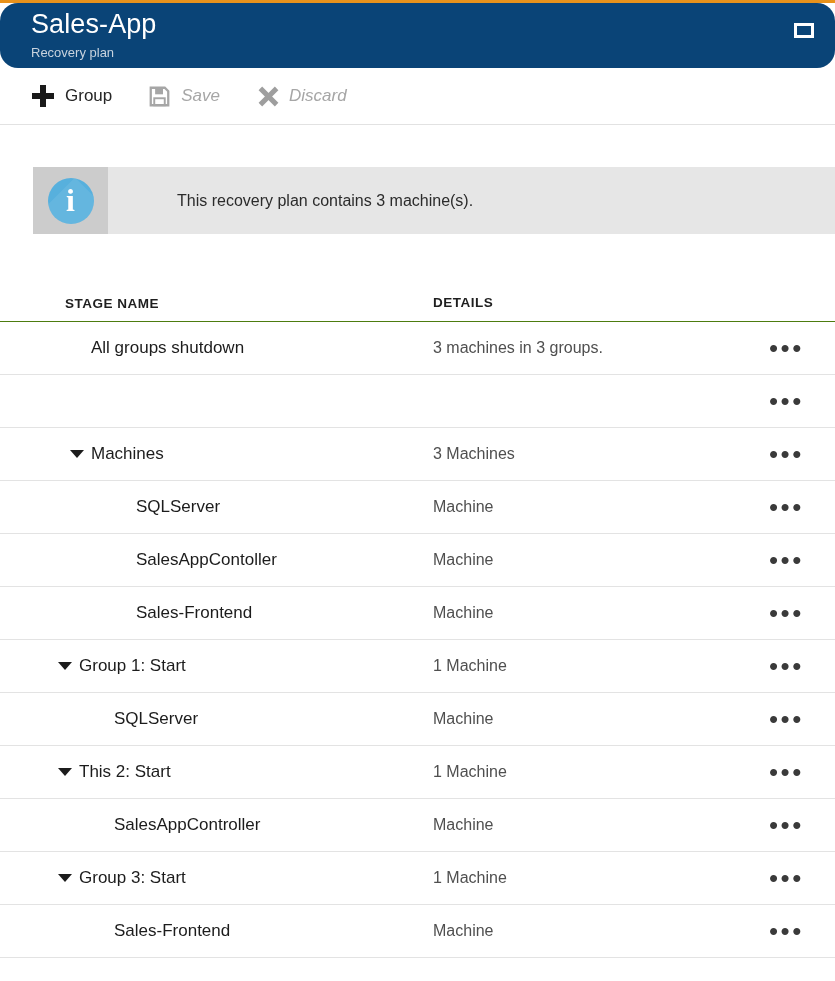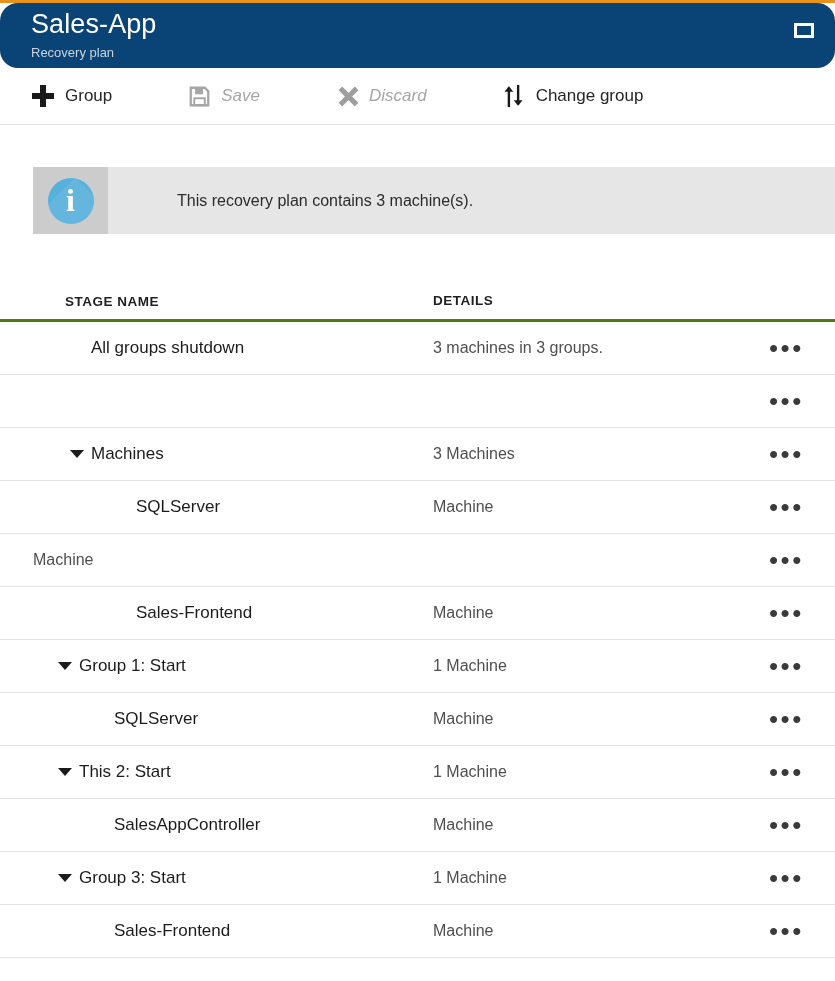--- a/index.html
+++ b/index.html
@@ -70,21 +70,20 @@
 
   
   .toolbar {
     height: 57px;
     border-bottom: 1px solid #e2e2e2;
     display: flex;
     align-items: center;
     padding-left: 30px;
     box-sizing: border-box;
     background: #fff;
-    gap: 40px;
   }
   .tb-item {
     display: flex;
     align-items: center;
     margin-right: 34px;
     cursor: pointer;
     user-select: none;
   }
   .tb-item.disabled { cursor: default; font-style: italic; }
   .tb-icon {
@@ -185,21 +184,21 @@
   .row {
     display: flex;
     align-items: center;
     padding-left: 33px;
     padding-right: 0;
     box-sizing: border-box;
     min-height: 53px;
   }
   .row.header {
     min-height: 44px;
-    border-bottom: 3px solid #4d7c0f;
+    border-bottom: 1px solid #4d7c0f;
     align-items: flex-end;
     padding-bottom: 10px;
   }
   .row.data {
     border-bottom: 1px solid #e3e3e3;
     height: 53px;
     cursor: default;
   }
   .col-stage {
     width: 400px;
@@ -295,31 +294,20 @@
     <span class="tb-label">Save</span>
   </div>
 
   <div class="tb-item disabled">
     <span class="tb-icon">
       <span class="icon-x"></span>
     </span>
     <span class="tb-label">Discard</span>
   </div>
 
-  <div class="tb-item">
-    <span class="tb-icon">
-      <svg width="23" height="24" viewBox="0 0 24 26" aria-hidden="true">
-        <path d="M7 25 V4" stroke="#1a1a1a" stroke-width="2.6" fill="none"></path>
-        <path d="M2.2 8.5 L7 2.5 L11.8 8.5 Z" fill="#1a1a1a"></path>
-        <path d="M17 1 V22" stroke="#1a1a1a" stroke-width="2.6" fill="none"></path>
-        <path d="M12.2 17.5 L17 23.5 L21.8 17.5 Z" fill="#1a1a1a"></path>
-      </svg>
-    </span>
-    <span class="tb-label">Change group</span>
-  </div>
 
 </div>
 
 <div class="info-banner">
   <div class="info-icon-box">
     <div class="info-circle">
       <span class="info-i">i</span>
     </div>
   </div>
   <div class="info-text">This recovery plan contains 3 machine(s).</div>
@@ -368,20 +356,24 @@
         <div class="col-stage ind-3">
           <span class="caret-spacer"></span>
           <span class="stage-name">SQLServer</span>
         </div>
         <div class="col-details"><span class="details-text">Machine</span></div>
         <div class="col-actions">
           <span class="ellipsis">•••</span>
         </div>
       </div>
       <div class="row data">
+        <div class="col-stage ind-3">
+          <span class="caret-spacer"></span>
+          <span class="stage-name">SalesAppContoller</span>
+        </div>
         <div class="col-details"><span class="details-text">Machine</span></div>
         <div class="col-actions">
           <span class="ellipsis">•••</span>
         </div>
       </div>
       <div class="row data">
         <div class="col-stage ind-3">
           <span class="caret-spacer"></span>
           <span class="stage-name">Sales-Frontend</span>
         </div>

